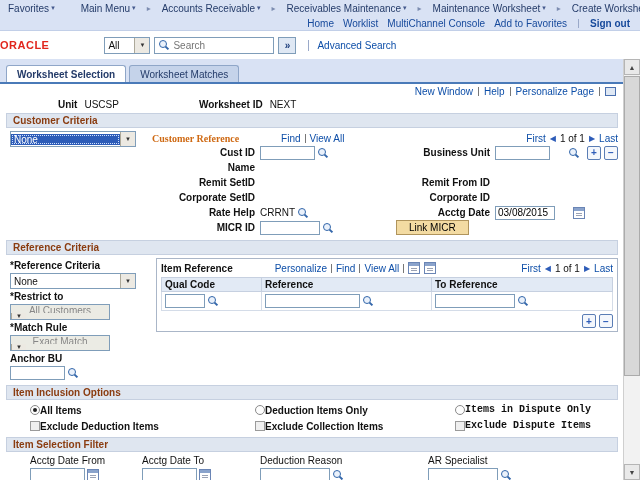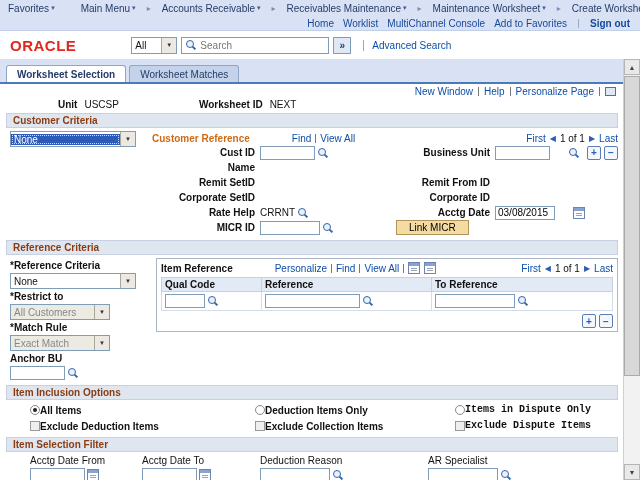--- a/index.html
+++ b/index.html
@@ -18,30 +18,30 @@
   .caret { font-size: 7px; color: #44598c; }
   .bc-sep { font-size: 8px; color: #7c8cb0; }
   .vdiv { width: 1px; height: 9px; background: #9aa9c9; margin: 0 2px; }
 
   .topbar2 { height: 15px; background: #d9e2f4; display: flex; align-items: center; justify-content: flex-end; gap: 9px; padding: 0 10px; border-bottom: 1px solid #c2cfe8; }
   .topbar2 a { color: #16499b; }
   .signout { font-weight: bold; }
 
   
   .brandrow { height: 28px; display: flex; align-items: center; background: #fff; }
-  .brand { color: #e1261d; font-weight: bold; font-size: 15px; letter-spacing: .5px; margin-left: 10px; cursor: pointer; }
+  .brand { color: #e1261d; font-weight: bold; font-size: 11px; letter-spacing: .5px; cursor: pointer; }
   .searchwrap { display: flex; align-items: center; margin-left: 55px; gap: 4px; }
   .select { display: inline-flex; align-items: center; height: 17px; border: 1px solid #7f9db9; background: #fff; }
   .select .val { flex: 1; padding: 0 3px; white-space: nowrap; overflow: hidden; }
   .select .sbtn { width: 15px; align-self: stretch; background: #ece9e2; border-left: 1px solid #aca899; display: flex; align-items: center; justify-content: center; font-size: 6px; color: #333; }
   .select.focused .val { background: #2d5cb8; color: #fff; outline: 1px dotted #cfe0ff; outline-offset: -2px; }
   .select.disabled { background: #ebebe4; }
   .select.disabled .val { color: #878787; }
   .scope { width: 46px; }
-  .searchbox { display: flex; align-items: center; width: 148px; height: 17px; border: 1px solid #7f9db9; background: #fff; padding: 0 3px; gap: 3px; }
+  .searchbox { display: flex; align-items: center; width: 120px; height: 17px; border: 1px solid #7f9db9; background: #fff; padding: 0 3px; gap: 3px; }
   .searchinput { border: none; outline: none; flex: 1; font: inherit; color: #555; min-width: 0; background: transparent; }
   .gobtn { width: 18px; height: 17px; border: 1px solid #7f9db9; background: #dfe8f4; color: #1a3c7a; font-weight: bold; font-size: 10px; display: flex; align-items: center; justify-content: center; cursor: pointer; }
   .adv { margin-left: 8px; padding-left: 8px; border-left: 1px solid #9aa9c9; }
 
   
   .tabstrip { height: 25px; background: #d9e2f4; display: flex; align-items: flex-end; padding-left: 6px; gap: 3px; border-bottom: 2px solid #4a7ab8; }
   .tab { padding: 3px 10px 2px; border: 1px solid #8fa6c8; border-bottom: none; border-radius: 3px 3px 0 0; background: #c5d3ea; color: #243b69; cursor: pointer; }
   .tab.active { background: #fff; font-weight: bold; }
 
   .pagelinks { display: flex; justify-content: flex-end; align-items: center; gap: 5px; padding: 2px 24px 0 0; height: 13px; }
@@ -50,25 +50,25 @@
   .keysrow { display: flex; align-items: center; padding-left: 58px; height: 14px; gap: 7px; }
   .keysrow .gap { width: 66px; }
 
   .sectionhdr { margin: 2px 22px 0 6px; background: #dfe6f0; border: 1px solid #c6d0e0; padding: 1px 6px; font-weight: bold; color: #8a3c10; height: 15px; }
 
   
   .cc-body { display: flex; padding: 3px 22px 3px 10px; }
   .cc-left { width: 142px; }
   .flabel { font-weight: bold; line-height: 11px; margin: 2px 0; white-space: nowrap; }
   .w126 { width: 126px; height: 16px; }
-  .w100s { width: 100px; height: 16px; }
+  .w100s { width: 100px; height: 16px; flex-direction: column; }
   .cc-right { flex: 1; min-width: 0; }
   .grouphdr { display: flex; align-items: center; height: 14px; }
   .grouptitle { font-weight: bold; white-space: nowrap; }
-  .orange { color: #cf6a14; }
+  .orange { color: #cf6a14; font-family: Liberation Serif, serif; }
   .toolbar { display: flex; align-items: center; gap: 4px; margin-left: 42px; }
   .pager { display: flex; align-items: center; gap: 4px; margin-left: auto; }
   .pgarrow { color: #2d5cb8; font-size: 8px; cursor: pointer; }
   .vsep { width: 1px; height: 9px; background: #777; display: inline-block; }
   .frow { display: flex; align-items: center; height: 15px; }
   .lab1 { width: 108px; text-align: right; font-weight: bold; padding-right: 5px; white-space: nowrap; }
   .fld1 { width: 130px; display: flex; align-items: center; gap: 2px; }
   .lab2 { width: 105px; text-align: right; font-weight: bold; padding-right: 5px; white-space: nowrap; }
   .fld2 { flex: 1; display: flex; align-items: center; gap: 18px; }
   .rowbtns { display: flex; gap: 3px; margin-left: auto; }

